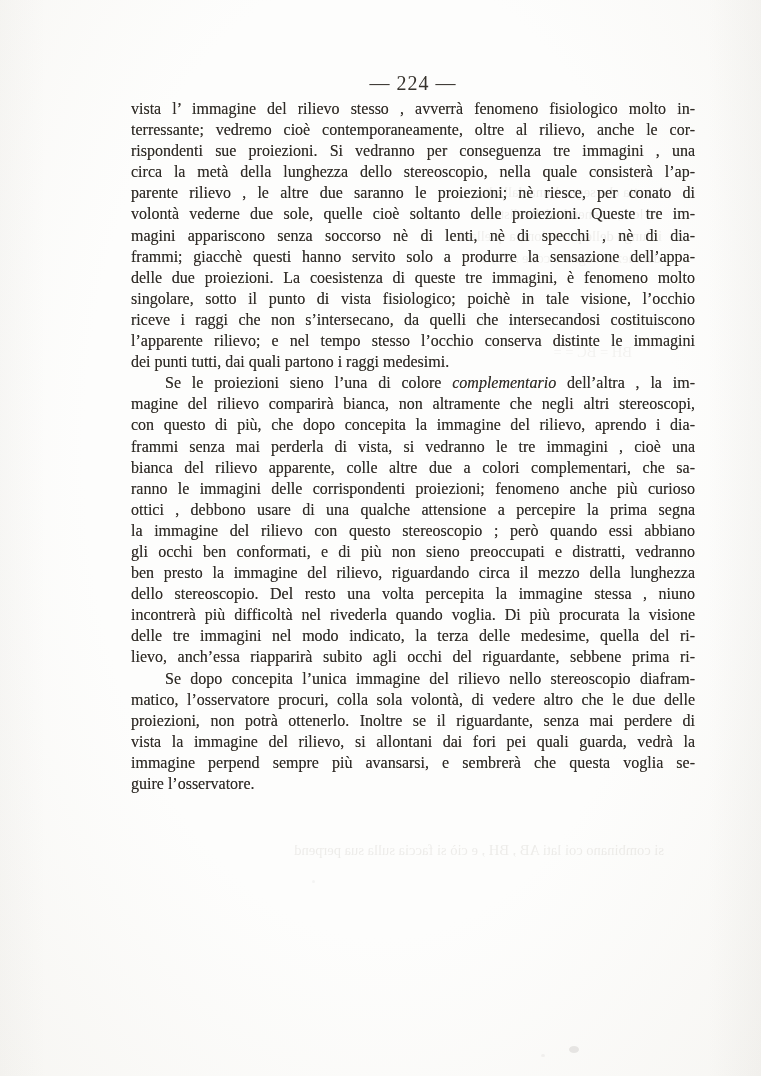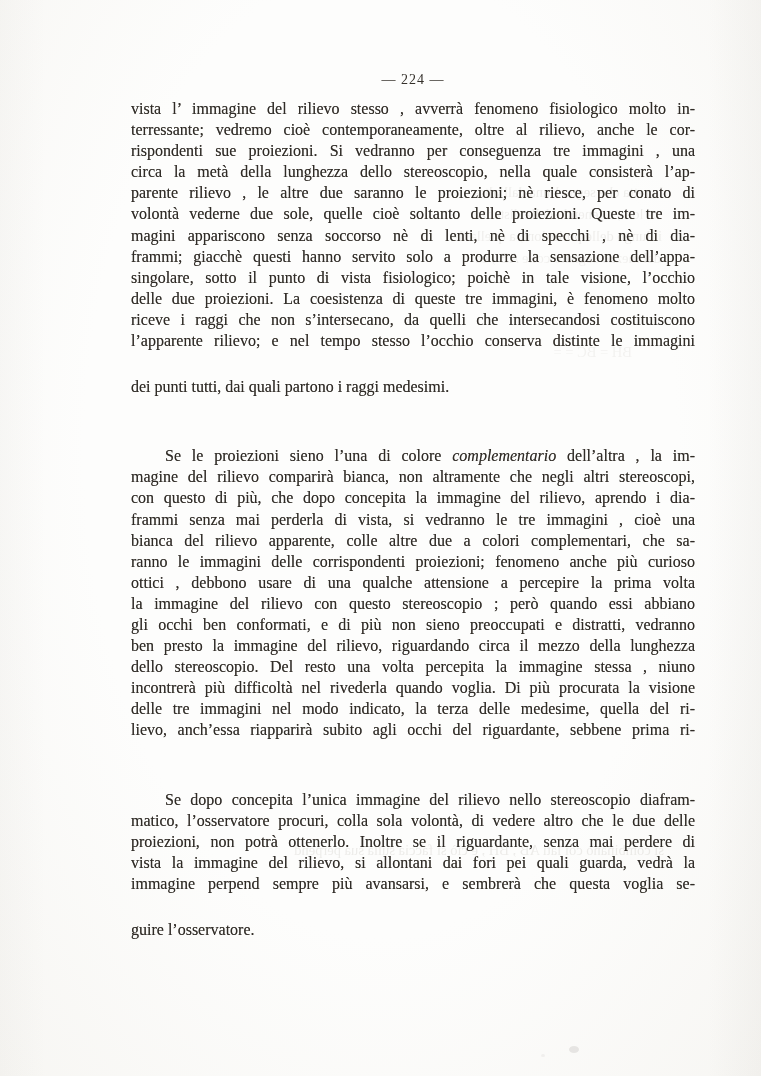--- a/index.html
+++ b/index.html
@@ -13,41 +13,41 @@
     width: 761px; height: 1076px;
     background:
       linear-gradient(to right, rgba(130,124,112,0.035) 0%, rgba(0,0,0,0) 6%, rgba(0,0,0,0) 93%, rgba(130,124,112,0.05) 100%),
       radial-gradient(ellipse at 50% 42%, #fdfdfc 55%, #f7f6f3 100%);
     overflow: hidden;
   }
   .page-number {
     position: absolute;
     left: 131px; top: 72px; width: 564px;
     text-align: center;
-    font-size: 14px;
+    font-size: 20px;
     letter-spacing: 1px;
     color: #35312b;
   }
   .text-block {
     position: absolute;
     left: 131px; top: 98px; width: 564px;
     font-size: 16px;
     line-height: 21.1px;
     color: #302c27;
     text-shadow: 0 0 0.4px rgba(45,40,34,0.55);
   }
   .line {
     text-align: justify;
     text-align-last: justify;
     white-space: normal;
     height: 21.1px;
     overflow: visible;
   }
-  .line.last { text-align-last: left; margin-top: 25px; }
-  .line.indent { text-indent: 34px; margin-top: 48px; }
+  .line.last { text-align-last: left; }
+  .line.indent { text-indent: 34px; }
   .line i { font-style: italic; }
   .bleed-frag {
     position: absolute;
     transform: scaleX(-1);
     font-size: 14.5px;
     color: rgba(128,121,108,0.38);
     filter: blur(0.6px);
     white-space: nowrap;
     overflow: hidden;
     pointer-events: none;
@@ -68,32 +68,32 @@
 
   <div class="text-block">
       <div class="line"><span>vista l’ immagine del rilievo stesso , avverrà fenomeno fisiologico molto in-</span></div>
       <div class="line"><span>terressante; vedremo cioè contemporaneamente, oltre al rilievo, anche le cor-</span></div>
       <div class="line"><span>rispondenti sue proiezioni. Si vedranno per conseguenza tre immagini , una</span></div>
       <div class="line"><span>circa la metà della lunghezza dello stereoscopio, nella quale consisterà l’ap-</span></div>
       <div class="line"><span>parente rilievo , le altre due saranno le proiezioni; nè riesce, per conato di</span></div>
       <div class="line"><span>volontà vederne due sole, quelle cioè soltanto delle proiezioni. Queste tre im-</span></div>
       <div class="line"><span>magini appariscono senza soccorso nè di lenti, nè di specchi , nè di dia-</span></div>
       <div class="line"><span>frammi; giacchè questi hanno servito solo a produrre la sensazione dell’appa-</span></div>
+      <div class="line"><span>delle due proiezioni. La coesistenza di queste tre immagini, è fenomeno molto</span></div>
       <div class="line"><span>singolare, sotto il punto di vista fisiologico; poichè in tale visione, l’occhio</span></div>
-      <div class="line"><span>delle due proiezioni. La coesistenza di queste tre immagini, è fenomeno molto</span></div>
       <div class="line"><span>riceve i raggi che non s’intersecano, da quelli che intersecandosi costituiscono</span></div>
       <div class="line"><span>l’apparente rilievo; e nel tempo stesso l’occhio conserva distinte le immagini</span></div>
       <div class="line last"><span>dei punti tutti, dai quali partono i raggi medesimi.</span></div>
       <div class="line indent"><span>Se le proiezioni sieno l’una di colore </span><i>complementario</i><span> dell’altra , la im-</span></div>
       <div class="line"><span>magine del rilievo comparirà bianca, non altramente che negli altri stereoscopi,</span></div>
       <div class="line"><span>con questo di più, che dopo concepita la immagine del rilievo, aprendo i dia-</span></div>
       <div class="line"><span>frammi senza mai perderla di vista, si vedranno le tre immagini , cioè una</span></div>
       <div class="line"><span>bianca del rilievo apparente, colle altre due a colori complementari, che sa-</span></div>
       <div class="line"><span>ranno le immagini delle corrispondenti proiezioni; fenomeno anche più curioso</span></div>
-      <div class="line"><span>ottici , debbono usare di una qualche attensione a percepire la prima volta</span></div>
+      <div class="line"><span>ottici , debbono usare di una qualche attensione a percepire la prima segna</span></div>
       <div class="line"><span>la immagine del rilievo con questo stereoscopio ; però quando essi abbiano</span></div>
       <div class="line"><span>gli occhi ben conformati, e di più non sieno preoccupati e distratti, vedranno</span></div>
       <div class="line"><span>ben presto la immagine del rilievo, riguardando circa il mezzo della lunghezza</span></div>
       <div class="line"><span>dello stereoscopio. Del resto una volta percepita la immagine stessa , niuno</span></div>
       <div class="line"><span>incontrerà più difficoltà nel rivederla quando voglia. Di più procurata la visione</span></div>
       <div class="line"><span>delle tre immagini nel modo indicato, la terza delle medesime, quella del ri-</span></div>
       <div class="line"><span>lievo, anch’essa riapparirà subito agli occhi del riguardante, sebbene prima ri-</span></div>
       <div class="line indent"><span>Se dopo  concepita l’unica immagine del rilievo nello stereoscopio diafram-</span></div>
       <div class="line"><span>matico, l’osservatore procuri, colla sola volontà, di vedere altro che le due delle</span></div>
       <div class="line"><span>proiezioni, non potrà ottenerlo. Inoltre se il riguardante, senza mai perdere di</span></div>

